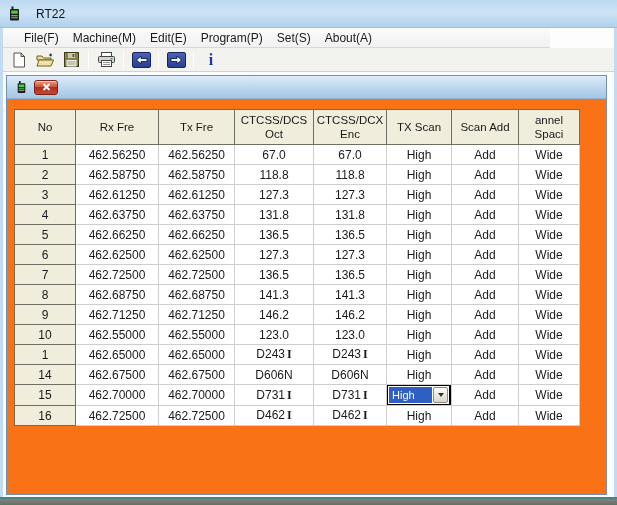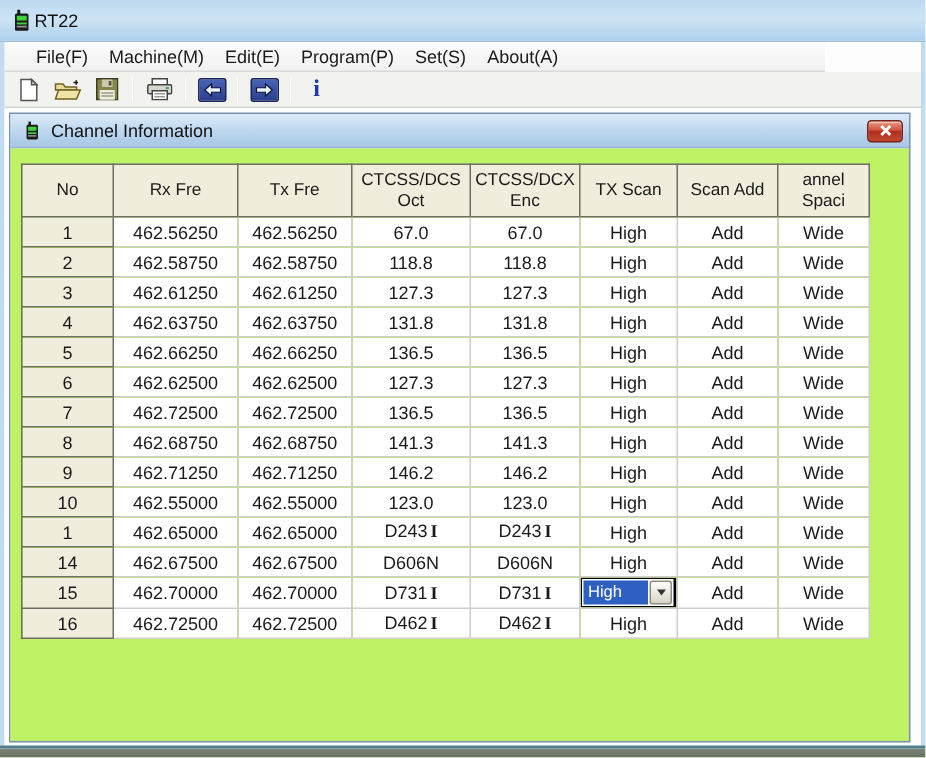--- a/index.html
+++ b/index.html
@@ -5,21 +5,21 @@
   * { margin:0; padding:0; box-sizing:border-box; }
   html,body { width:617px; height:505px; }
   body { font-family:"Liberation Sans", sans-serif; background:#fff; }
   .app { position:relative; width:617px; height:505px; overflow:hidden; background:#FDFDFD; }
 
   
   .titlebar {
     position:absolute; left:0; top:0; width:617px; height:28px;
     background:linear-gradient(180deg,#BDD9F1 0%,#CDE4F6 45%,#B0D1EB 100%);
     border-bottom:1px solid #9FBFDB;
-    display:flex; align-items:center; padding-left:8px; gap:2px;
+    display:flex; align-items:center; padding-left:8px; gap:15px;
   }
   .titlebar .title { font-size:12px; color:#111; }
 
   
   .menubar {
     position:absolute; left:3px; top:28px; width:547px; height:20px;
     background:linear-gradient(180deg,#FBFBFB,#F1F1F1);
     border-bottom:1px solid #D8D8D8;
     display:flex; align-items:center; padding-left:14px;
   }
@@ -60,21 +60,21 @@
     display:flex; align-items:center; padding:0 4px 0 9px; gap:7px;
   }
   .child-title { font-size:12px; color:#111; flex:1; }
   .close-btn {
     width:24px; height:15px; border-radius:3px;
     background:linear-gradient(180deg,#E99B84 0%,#CF5140 45%,#B52A1C 50%,#C04B34 100%);
     border:1px solid #7E2015;
     display:flex; align-items:center; justify-content:center;
     box-shadow:0 1px 0 rgba(255,255,255,.5) inset;
   }
-  .child-client { position:relative; width:100%; height:395px; background:#bef264; }
+  .child-client { position:relative; width:100%; height:395px; background:#f97316; }
 
   
   table.grid { position:absolute; left:7px; top:10px; border-collapse:collapse; table-layout:fixed; border:1px solid #55554C; }
   table.grid th {
     background:#F1EDDC; border:1px solid #6E6E64;
     font-size:11.5px; font-weight:normal; color:#1a1a1a;
     height:35px; text-align:center; white-space:pre-line; line-height:1.25;
   }
   table.grid td { height:20px; text-align:center; font-size:12px; color:#1a1a1a; overflow:hidden; }
   td.fixed { background:#F1EDDC; border:1px solid #6E6E64; }
@@ -186,21 +186,20 @@
   <div class="mdi">
     <div class="child">
       <div class="child-titlebar">
         <svg width="11" height="14" viewBox="0 0 13 15">
           <rect x="3.5" y="0.5" width="2" height="3.5" fill="#1c1c1c"></rect>
           <rect x="2" y="3" width="9" height="11.5" rx="1" fill="#1c1c1c"></rect>
           <rect x="3.2" y="4.5" width="6.6" height="3.2" fill="#3ED23C"></rect>
           <rect x="3.2" y="9" width="6.6" height="1.3" fill="#3ED23C"></rect>
           <rect x="3.2" y="11.2" width="6.6" height="1.1" fill="#9a9a9a"></rect>
         </svg>
-        <span class="child-title">Channel Information</span>
         <span class="close-btn">
           <svg width="9" height="8" viewBox="0 0 9 8">
             <path d="M1.5 1 L7.5 7 M7.5 1 L1.5 7" stroke="#FFFFFF" stroke-width="2"></path>
           </svg>
         </span>
       </div>
       <div class="child-client">
         <table class="grid">
             <colgroup>
               <col style="width: 61px;">

